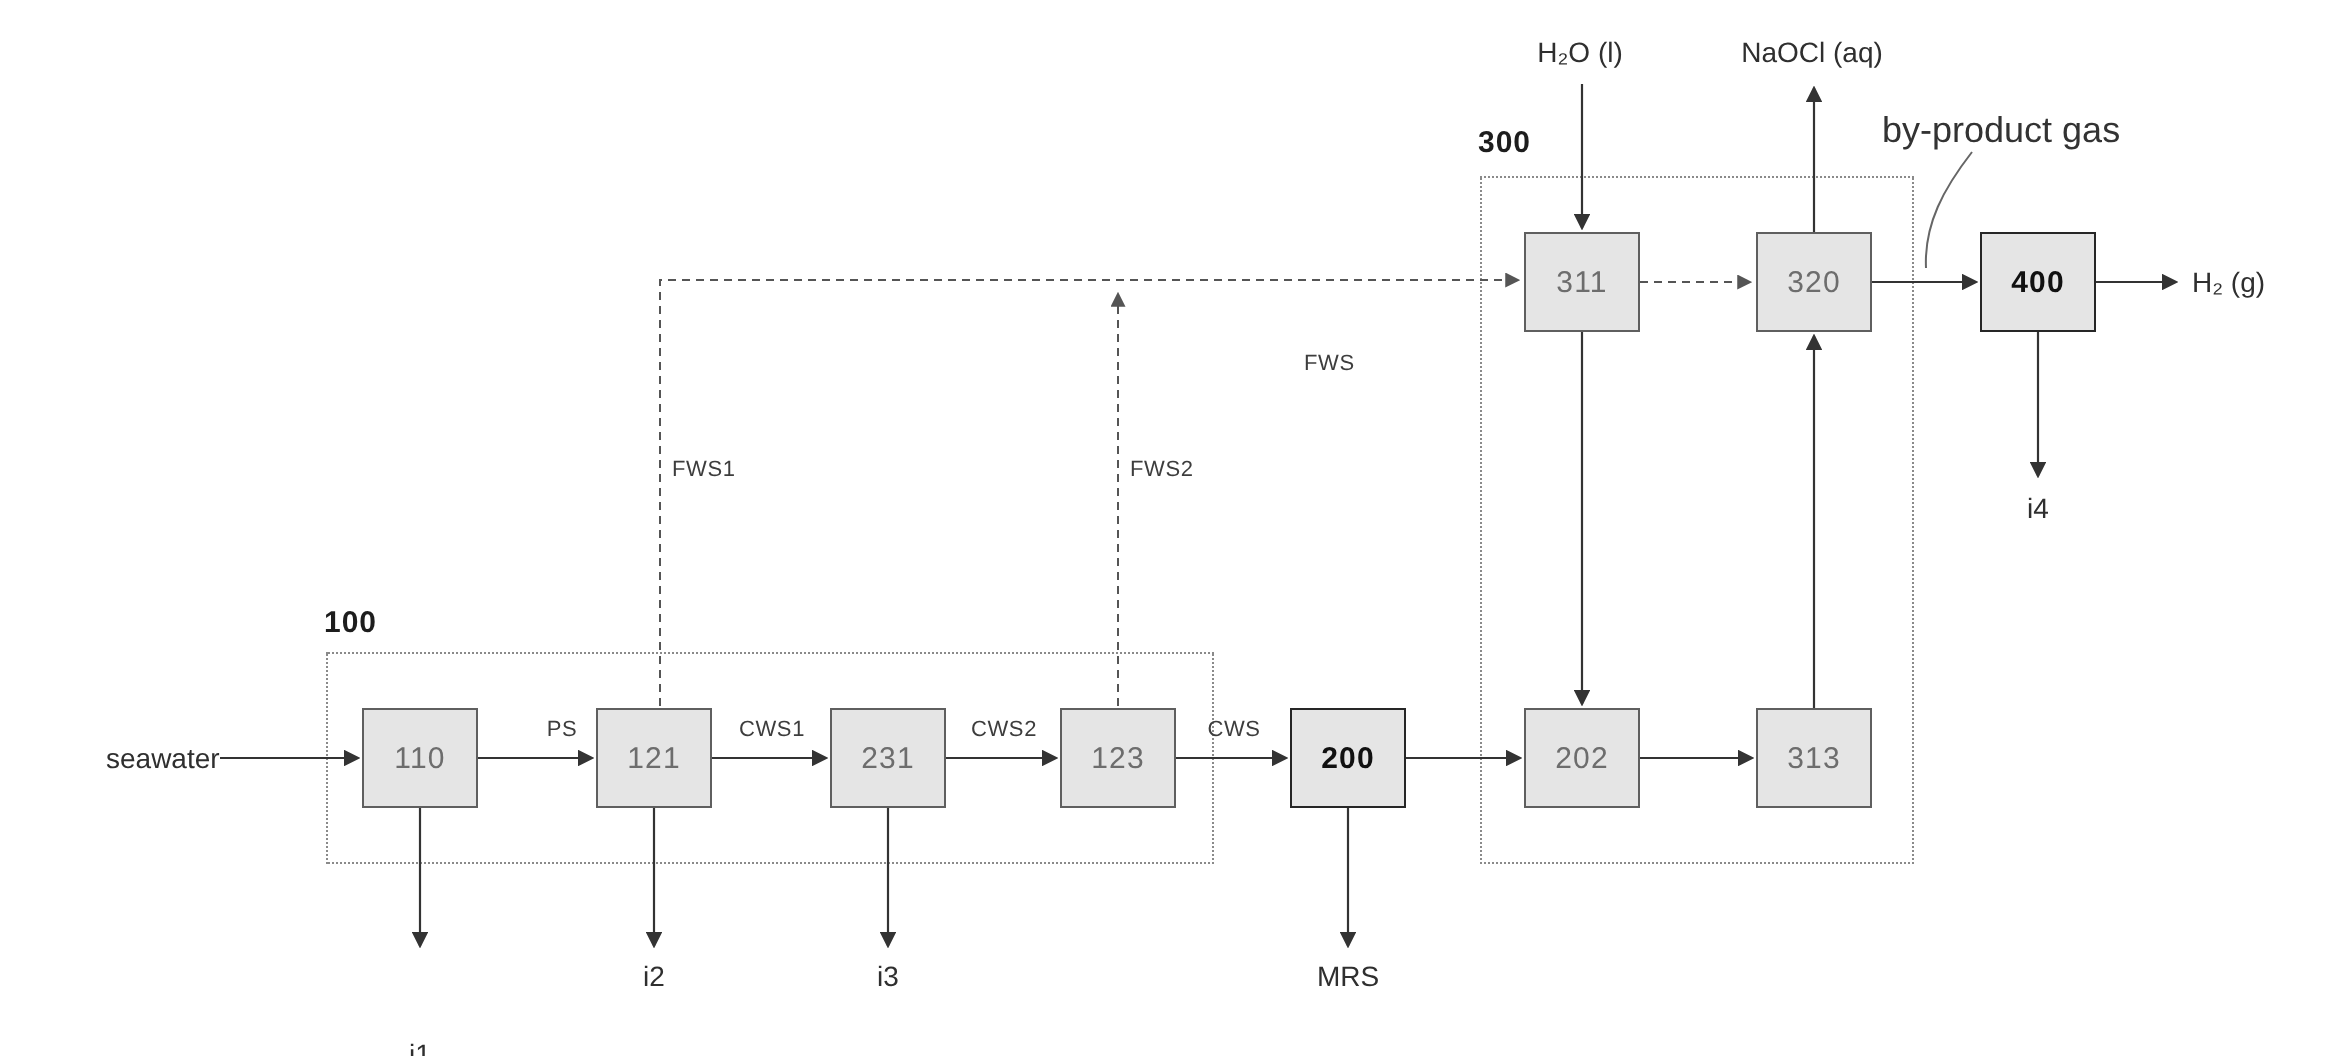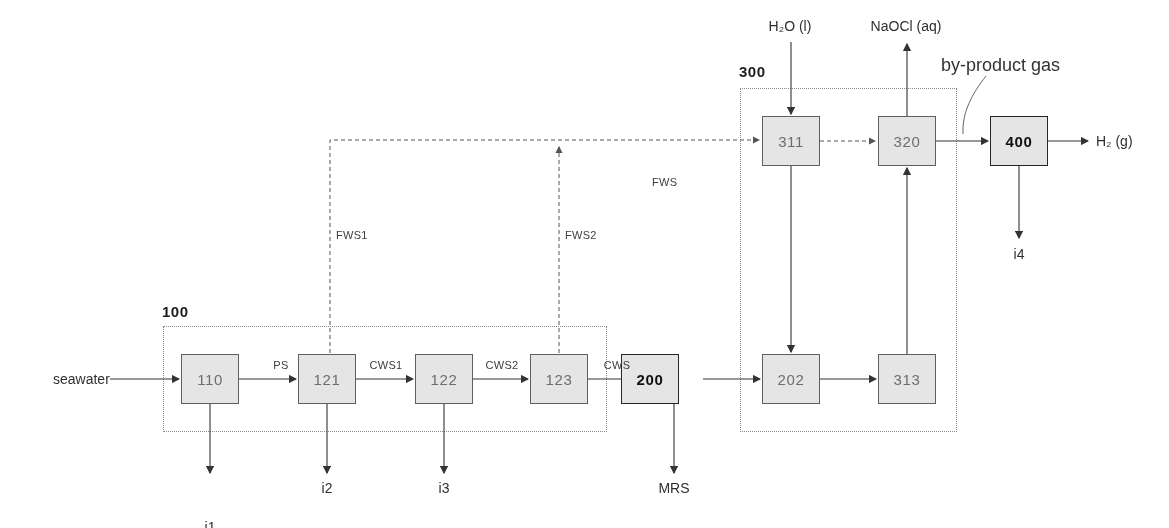--- a/index.html
+++ b/index.html
@@ -67,23 +67,23 @@
     </g>
 
     <path d="M986,76 C972,94 962,112 963,134" stroke="#666" stroke-width="1" fill="none"></path>
   </svg>
 
   <div class="group-label" style="left:162px;top:303px;">100</div>
   <div class="group-label" style="left:739px;top:63px;">300</div>
 
   <div class="node" style="left:181px;top:354px;">110</div>
   <div class="node" style="left:298px;top:354px;">121</div>
-  <div class="node" style="left:415px;top:354px;">122</div>
+  <div class="node" style="left:415px;top:354px;">231</div>
   <div class="node" style="left:530px;top:354px;">123</div>
-  <div class="node bold" style="left:621px;top:354px;">200</div>
+  <div class="node bold" style="left:645px;top:354px;">200</div>
   <div class="node" style="left:762px;top:354px;">202</div>
   <div class="node" style="left:878px;top:354px;">313</div>
   <div class="node" style="left:762px;top:116px;">311</div>
   <div class="node" style="left:878px;top:116px;">320</div>
   <div class="node bold" style="left:990px;top:116px;">400</div>
 
   <div class="lbl" style="left:33px;top:371px;margin-left:20px;">seawater</div>
   <div class="lbl ctr" style="left:790px;top:18px;">H₂O (l)</div>
   <div class="lbl ctr" style="left:906px;top:18px;">NaOCl (aq)</div>
   <div class="lbl byproduct" style="left:941px;top:55px;">by-product gas</div>

